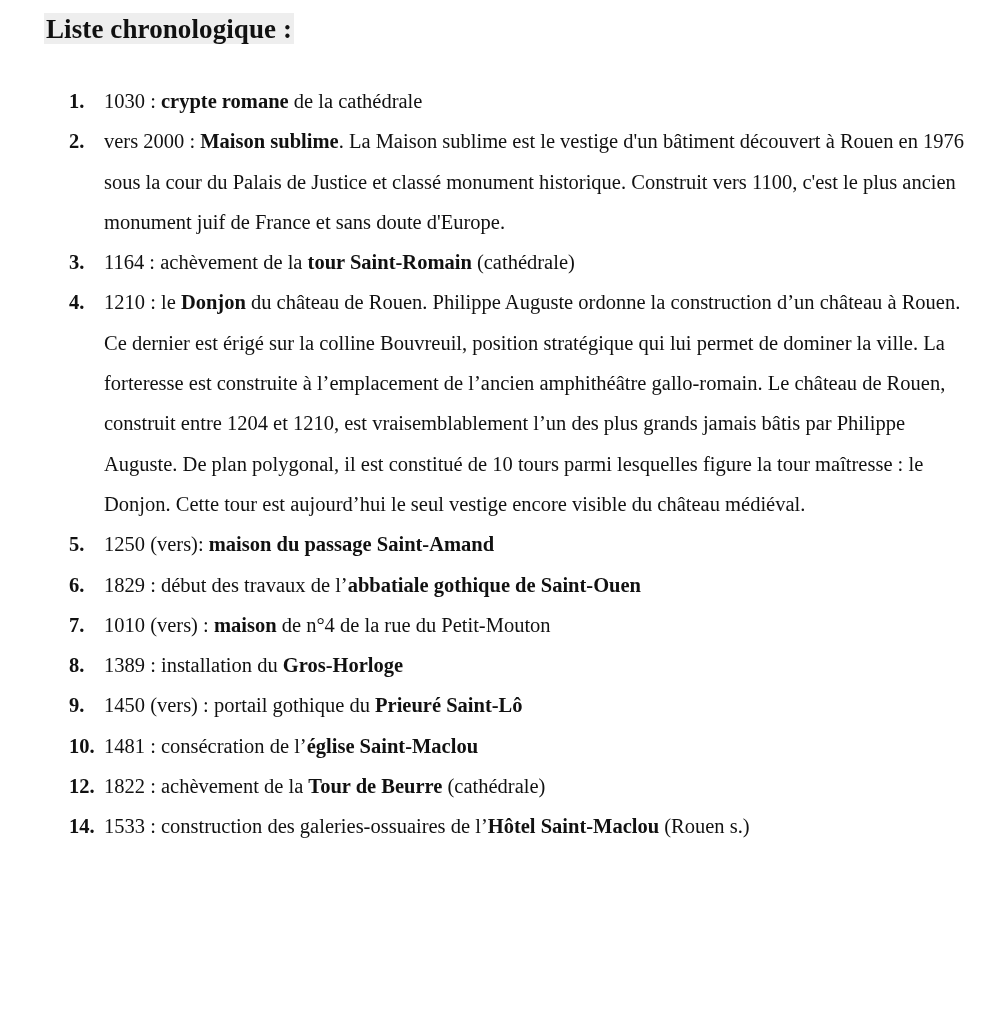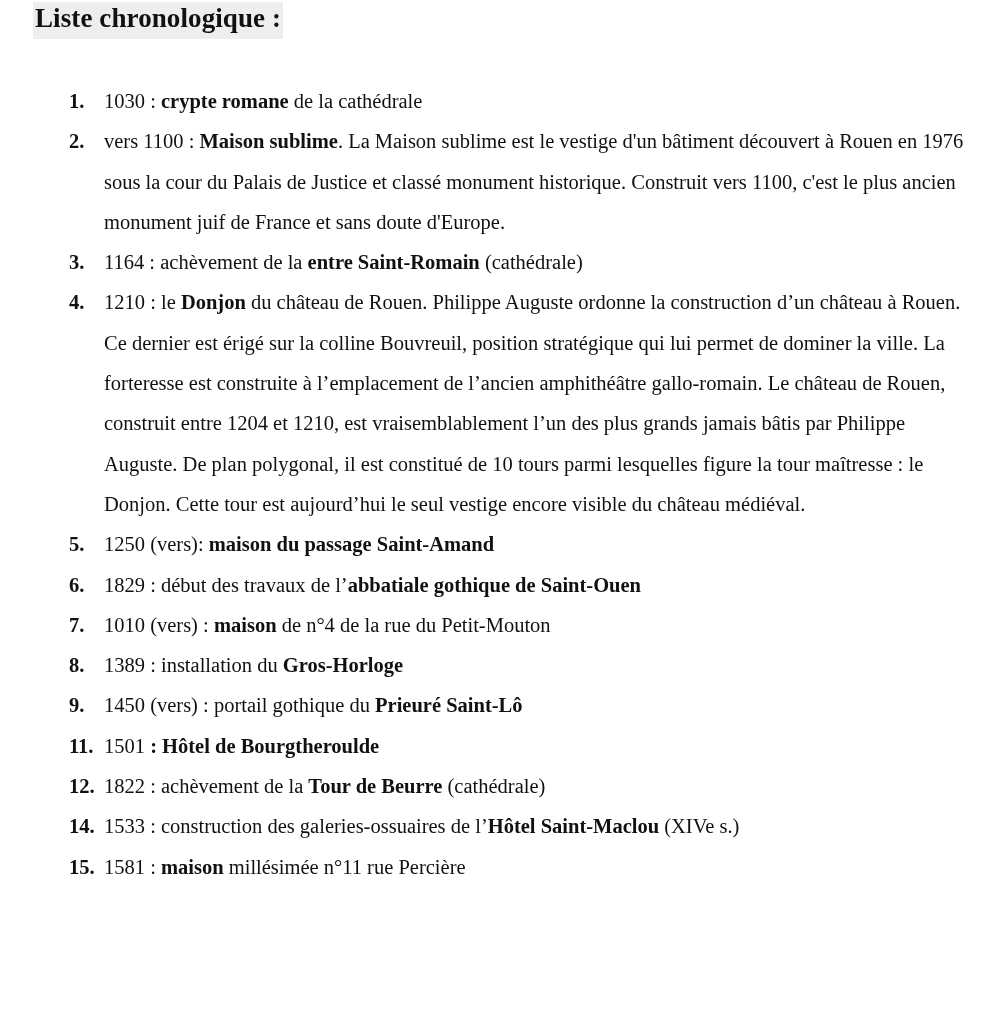--- a/index.html
+++ b/index.html
@@ -12,27 +12,27 @@
       height: 1024px;
       overflow: hidden;
       font-family: "Liberation Serif", serif;
       color: #111111;
       position: relative;
     }
     .heading {
       position: absolute;
       left: 33px;
       top: 2px;
-      margin: 0;
+      margin: 11px;
       padding: 0 2px 0 2px;
       background: #eeeeee;
       font-size: 27px;
       font-weight: bold;
       line-height: 32px;
-      height: 37px;
+      height: 31px;
       letter-spacing: 0.1px;
     }
     .list {
       position: absolute;
       left: 0;
       top: 81px;
       width: 1008px;
       margin: 0;
       padding: 0;
       list-style: none;
@@ -55,25 +55,24 @@
       margin-top: 47px;
     }
   </style>
 </head>
 <body>
 
 <h2 class="heading">Liste chronologique :</h2>
 
 <ol class="list">
   <li class="item"><span class="num">1.</span><span>1030 : </span><span class="b">crypte romane</span><span> de la cathédrale</span></li>
-  <li class="item"><span class="num">2.</span><span>vers 1100 : </span><span class="b">Maison sublime</span><span>. La Maison sublime est le vestige d'un bâtiment découvert à Rouen en 1976 sous la cour du Palais de Justice et classé monument historique. Construit vers 1100, c'est le plus ancien monument juif de France et sans doute d'Europe.</span></li>
-  <li class="item"><span class="num">3.</span><span>1164 : achèvement de la </span><span class="b">entre Saint-Romain</span><span> (cathédrale)</span></li>
+  <li class="item"><span class="num">2.</span><span>vers 2000 : </span><span class="b">Maison sublime</span><span>. La Maison sublime est le vestige d'un bâtiment découvert à Rouen en 1976 sous la cour du Palais de Justice et classé monument historique. Construit vers 1100, c'est le plus ancien monument juif de France et sans doute d'Europe.</span></li>
+  <li class="item"><span class="num">3.</span><span>1164 : achèvement de la </span><span class="b">tour Saint-Romain</span><span> (cathédrale)</span></li>
   <li class="item"><span class="num">4.</span><span>1210 : le </span><span class="b">Donjon</span><span> du château de Rouen. Philippe Auguste ordonne la construction d’un château à Rouen. Ce dernier est érigé sur la colline Bouvreuil, position stratégique qui lui permet de dominer la ville. La forteresse est construite à l’emplacement de l’ancien amphithéâtre gallo-romain. Le château de Rouen, construit entre 1204 et 1210, est vraisemblablement l’un des plus grands jamais bâtis par Philippe Auguste. De plan polygonal, il est constitué de 10 tours parmi lesquelles figure la tour maîtresse : le Donjon. Cette tour est aujourd’hui le seul vestige encore visible du château médiéval.</span></li>
   <li class="item"><span class="num">5.</span><span>1250 (vers): </span><span class="b">maison du passage Saint-Amand</span><span></span></li>
   <li class="item"><span class="num">6.</span><span>1829 : début des travaux de l’</span><span class="b">abbatiale gothique de Saint-Ouen</span><span></span></li>
   <li class="item"><span class="num">7.</span><span>1010 (vers) : </span><span class="b">maison</span><span> de n°4 de la rue du Petit-Mouton</span></li>
   <li class="item"><span class="num">8.</span><span>1389 : installation du </span><span class="b">Gros-Horloge</span><span></span></li>
   <li class="item"><span class="num">9.</span><span>1450 (vers) : portail gothique du </span><span class="b">Prieuré Saint-Lô</span><span></span></li>
-  <li class="item"><span class="num">11.</span><span>1501 </span><span class="b">: Hôtel de Bourgtheroulde</span><span></span></li>
+  <li class="item"><span class="num">10.</span><span>1481 : consécration de l’</span><span class="b">église Saint-Maclou</span><span></span></li>
   <li class="item"><span class="num">12.</span><span>1822 : achèvement de la </span><span class="b">Tour de Beurre</span><span> (cathédrale)</span></li>
-  <li class="item"><span class="num">14.</span><span>1533 : construction des galeries-ossuaires de l’</span><span class="b">Hôtel Saint-Maclou</span><span> (XIVe s.)</span></li>
-  <li class="item"><span class="num">15.</span><span>1581 : </span><span class="b">maison</span><span> millésimée n°11 rue Percière</span></li>
+  <li class="item"><span class="num">14.</span><span>1533 : construction des galeries-ossuaires de l’</span><span class="b">Hôtel Saint-Maclou</span><span> (Rouen s.)</span></li>
 </ol>
 
 </body></html>

